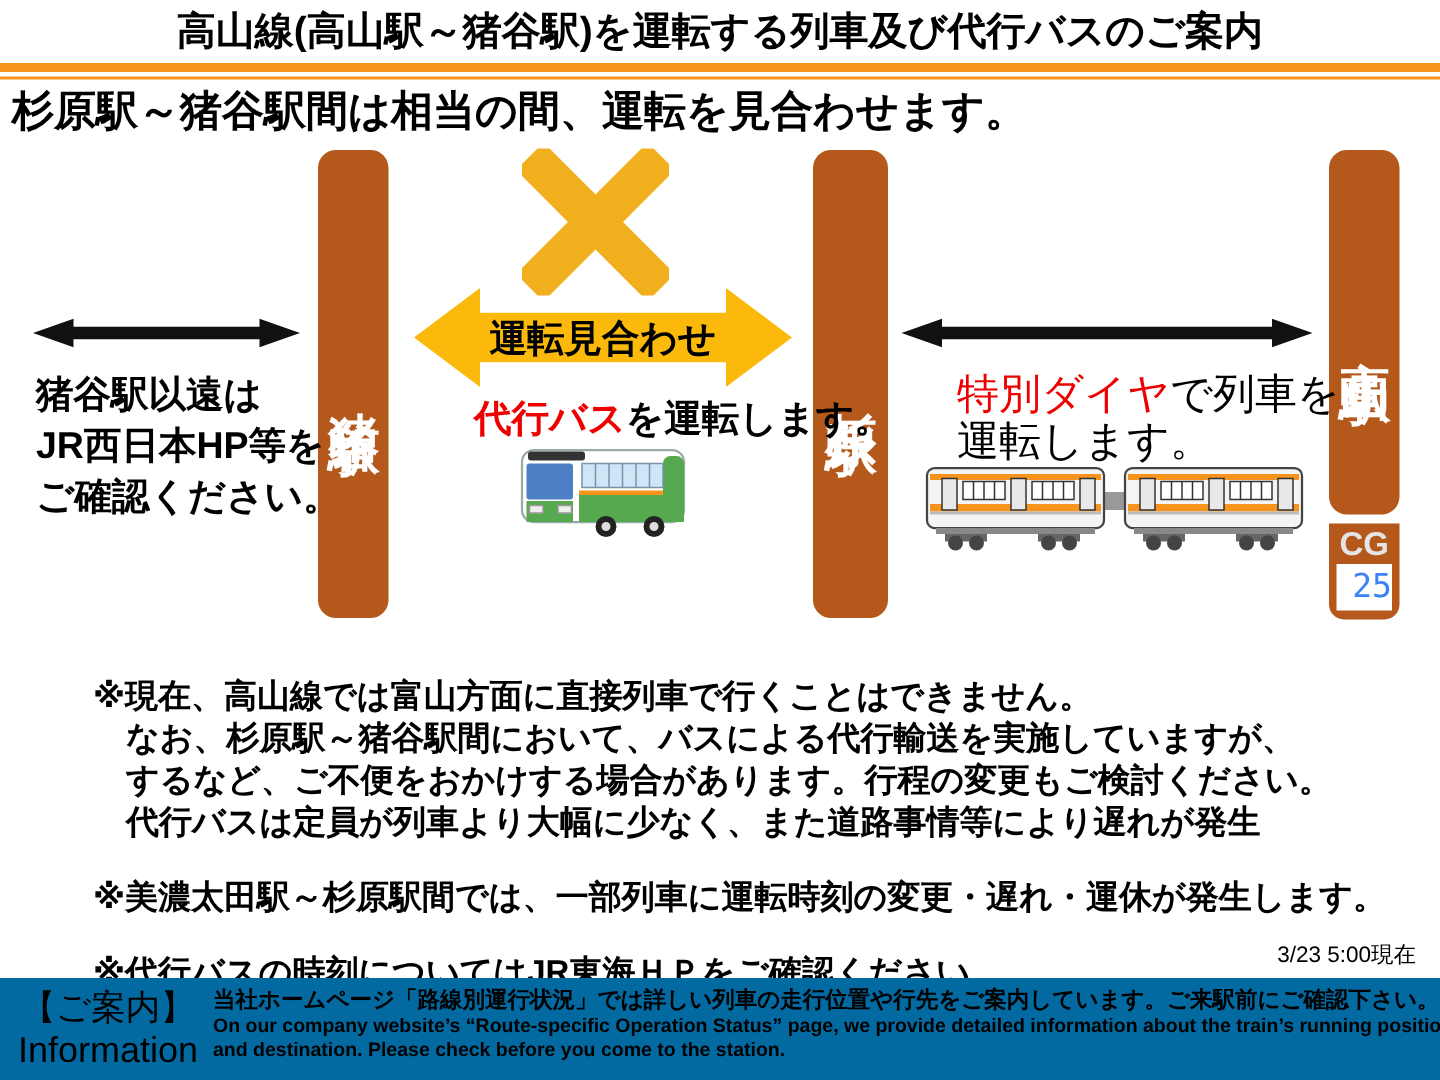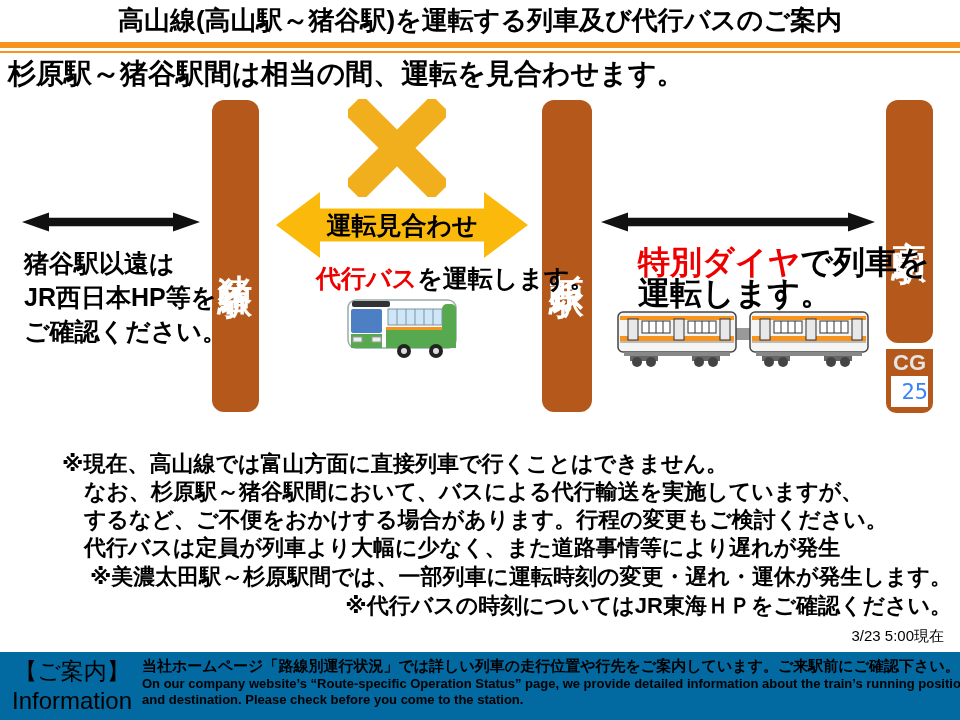--- a/index.html
+++ b/index.html
@@ -25,28 +25,28 @@
 
   .beyond{left:24px;top:246px;font-size:25px;font-weight:bold;line-height:34px;white-space:nowrap;}
 
   .arrow-left{left:22px;top:212px;}
   .arrow-right{left:601px;top:212px;}
   .x-mark{left:348px;top:99px;}
   .y-arrow{left:276px;top:191px;}
   .suspend-label{left:276px;top:191px;width:252px;height:68px;display:flex;align-items:center;justify-content:center;
                  font-size:25px;font-weight:bold;}
   .bus-caption{left:281px;top:262px;font-size:25px;font-weight:bold;white-space:nowrap;margin-left:35px;}
-  .train-caption{left:638px;top:247px;font-size:32px;font-weight:bold;line-height:31px;white-space:nowrap;}
+  .train-caption{left:638px;top:247px;font-size:28px;font-weight:normal;line-height:31px;white-space:nowrap;}
   .red{color:#EE0000;}
   .bus{left:346px;top:296px;}
   .train{left:616px;top:306px;}
 
   .notes{left:62px;top:450px;width:890px;font-size:22px;font-weight:bold;line-height:28px;white-space:nowrap;}
   .notes .indent{padding-left:22px;}
-  .notes .gap{margin-top:1px;text-align:right;}
+  .notes .gap{margin-top:22px;}
 
   .timestamp{right:16px;top:627px;font-size:15px;font-weight:normal;}
 
   .footer{left:0;top:652px;width:960px;height:84px;background:#0369a1;}
   .f-label{position:absolute;left:4px;top:5px;width:136px;text-align:center;font-size:23px;line-height:29px;}
   .f-label .f-en{font-size:24px;}
   .f-body{position:absolute;left:142px;top:5px;}
   .f-jp{font-size:15px;font-weight:bold;white-space:nowrap;}
   .f-enline{font-size:13px;font-weight:bold;line-height:16px;white-space:nowrap;}
 </style>

